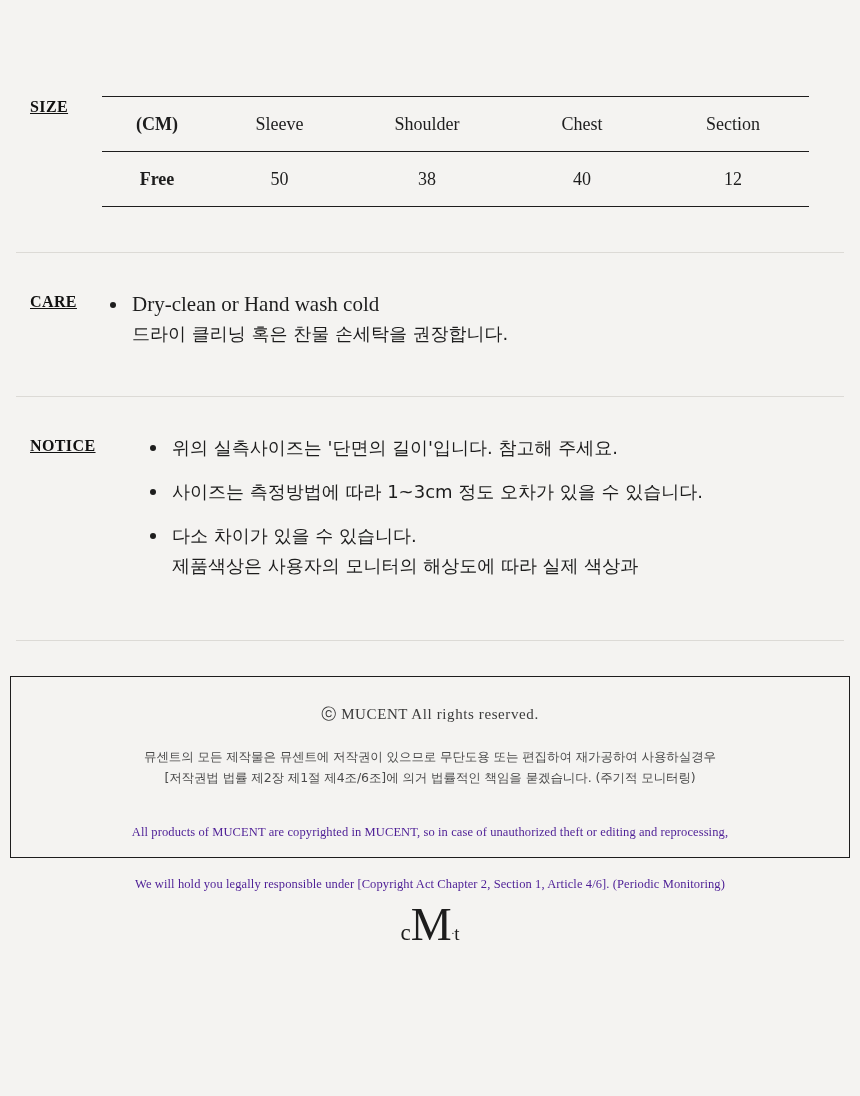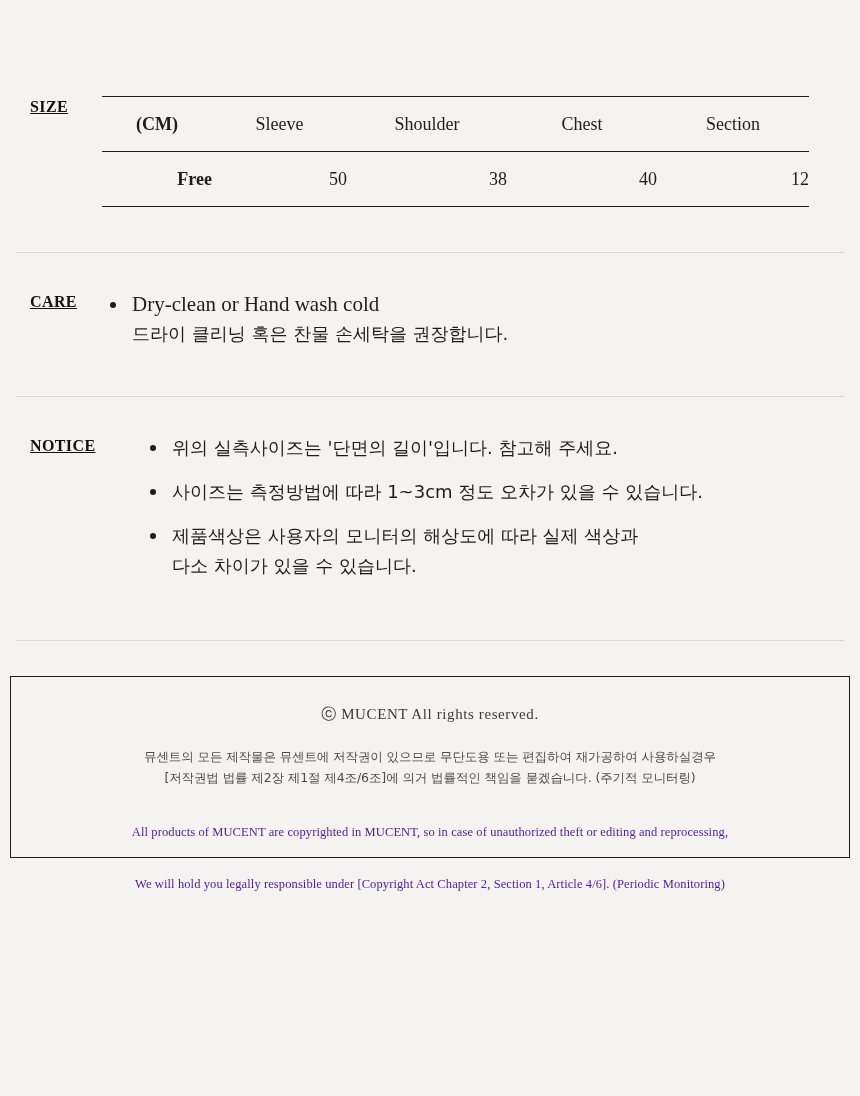--- a/index.html
+++ b/index.html
@@ -68,21 +68,20 @@
     color: #1d1d1d;
   }
   .size-table thead tr {
     border-bottom: 1px solid #1d1d1d;
   }
   .size-table th {
     padding: 17px 0 16px 0;
   }
   .size-table td {
     padding: 17px 0 16px 0;
-    text-align: right;
   }
   .size-table th:nth-child(1), .size-table td:nth-child(1) { width: 110px; font-weight: bold; }
   .size-table th:nth-child(2), .size-table td:nth-child(2) { width: 135px; }
   .size-table th:nth-child(3), .size-table td:nth-child(3) { width: 160px; }
   .size-table th:nth-child(4), .size-table td:nth-child(4) { width: 150px; }
   .size-table th:nth-child(5), .size-table td:nth-child(5) { width: 152px; }
 
   
   .divider {
     height: 0;
@@ -260,31 +259,34 @@
     <div class="section-label">NOTICE</div>
     <div class="section-body">
       <ul class="bullet-list notice-list">
         <li>
           <div class="notice-text">위의 실측사이즈는 '단면의 길이'입니다. 참고해 주세요.</div>
         </li>
         <li>
           <div class="notice-text">사이즈는 측정방법에 따라 1~3cm 정도 오차가 있을 수 있습니다.</div>
         </li>
         <li>
+          <div class="notice-text cont">다소 차이가 있을 수 있습니다.</div>
           <div class="notice-text">제품색상은 사용자의 모니터의 해상도에 따라 실제 색상과</div>
-          <div class="notice-text cont">다소 차이가 있을 수 있습니다.</div>
         </li>
       </ul>
     </div>
   </div>
 
   <div class="divider" id="divider-3"></div>
 
   <div class="copyright-box">
     <div class="cr-title">ⓒ MUCENT All rights reserved.</div>
     <div class="cr-ko">뮤센트의 모든 제작물은 뮤센트에 저작권이 있으므로 무단도용 또는 편집하여 재가공하여 사용하실경우</div>
     <div class="cr-ko">[저작권법 법률 제2장 제1절 제4조/6조]에 의거 법률적인 책임을 묻겠습니다. (주기적 모니터링)</div>
     <div class="cr-en">All products of MUCENT are copyrighted in MUCENT, so in case of unauthorized theft or editing and reprocessing,</div>
     <div class="cr-en">We will hold you legally responsible under [Copyright Act Chapter 2, Section 1, Article 4/6]. (Periodic Monitoring)</div>
   </div>
 
+  <div class="logo">
+    <span class="lg-c">c</span><span class="lg-m">M</span><span class="lg-dot">.</span><span class="lg-t">t</span>
+  </div>
 
 </div>
 
 </body></html>

